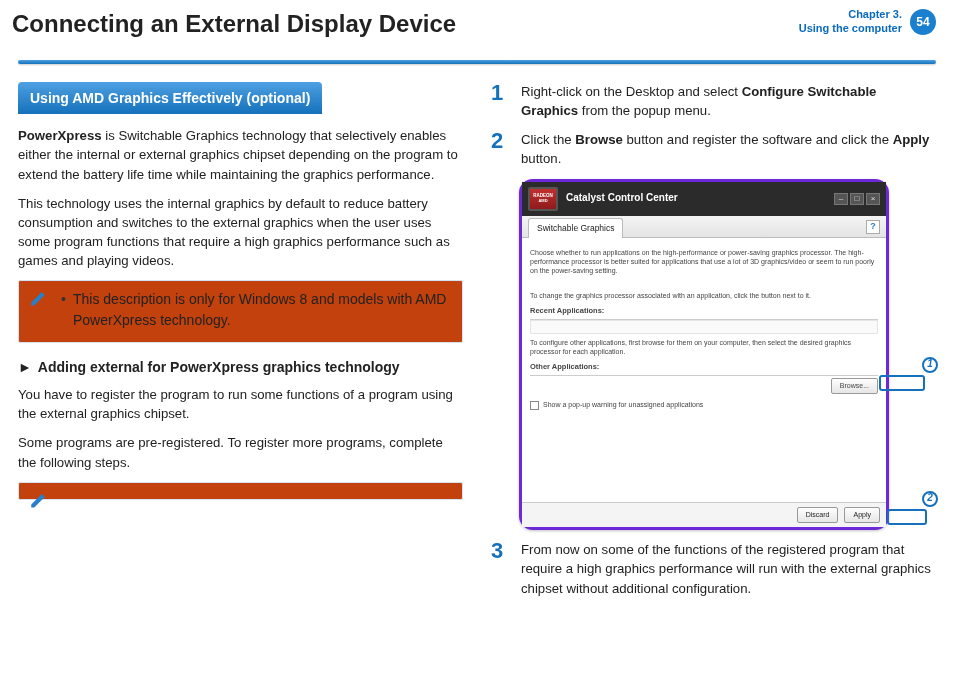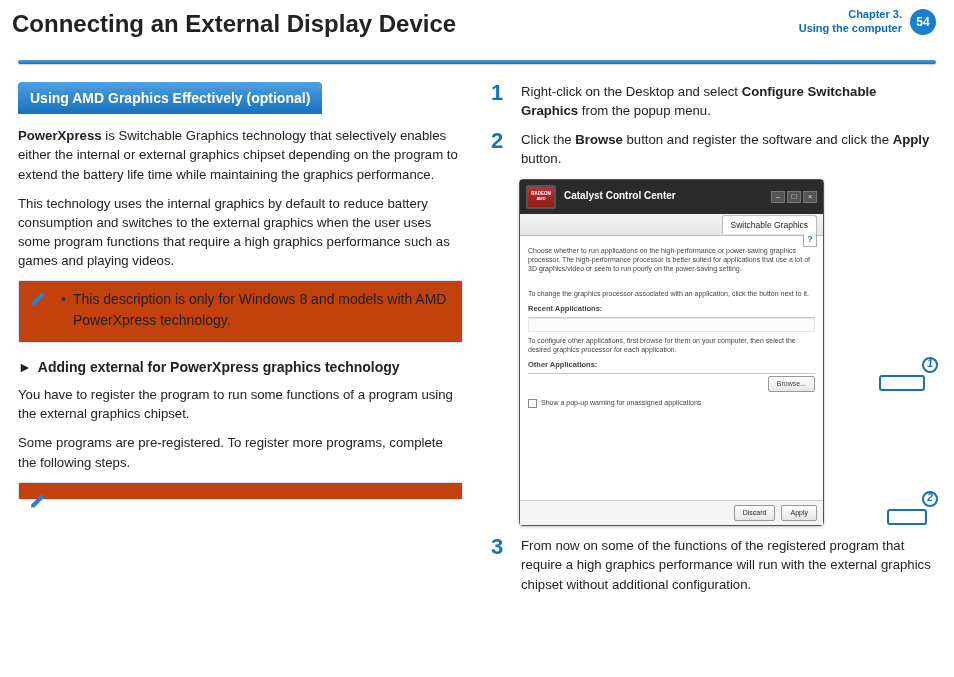--- a/index.html
+++ b/index.html
@@ -66,21 +66,21 @@
   .sub-heading { font-weight: bold; font-size: 14px; margin: 8px 0 8px 0; }
   .sub-heading .tri { margin-right: 6px; }
 
   .step { display: flex; gap: 10px; margin-bottom: 10px; }
   .step-num { font-size: 22px; font-weight: bold; color: #1571bb; line-height: 1; flex: 0 0 20px; }
   .step-body { flex: 1; }
 
   
   .ccc-wrap { margin: 6px 0 10px 28px; position: relative; }
   .ccc-window {
-    width: 305px; border: 1px solid #6d28d9; border-radius: 4px;
+    width: 370px; border: 3px solid #6d28d9; border-radius: 14px;
     box-shadow: 0 1px 3px rgba(0,0,0,.25);
     font-family: Tahoma, Arial, sans-serif;
     background: #fff;
   }
   .ccc-titlebar {
     height: 34px; background: #2b2b2b; color: #fff;
     display: flex; align-items: center; padding: 0 6px; gap: 8px;
     font-size: 10px;
   }
   .radeon-badge {
@@ -91,21 +91,20 @@
   }
   .ccc-titletext { font-weight: bold; font-size: 10px; }
   .win-controls { margin-left: auto; display: flex; gap: 2px; }
   .win-btn { width: 14px; height: 12px; background: #555; border: 1px solid #777; font-size: 8px;
     display: flex; align-items: center; justify-content: center; color: #ddd; }
 
   .ccc-tabrow {
     background: linear-gradient(#f4f4f4,#e4e4e4); border-bottom: 1px solid #bbb;
     display: flex; align-items: flex-end; padding: 0 6px;
     height: 22px;
-    flex-direction: column;
   }
   .ccc-tab {
     background: #fff; border: 1px solid #bbb; border-bottom: none;
     padding: 3px 8px; font-size: 8.5px; border-radius: 3px 3px 0 0;
     position: relative; top: 1px;
   }
   .ccc-help {
     margin-left: auto; width: 14px; height: 14px; border: 1px solid #aaa;
     background: #fff; color: #2a7fc9; font-size: 9px; font-weight: bold;
     display: flex; align-items: center; justify-content: center; margin-bottom: 3px;

